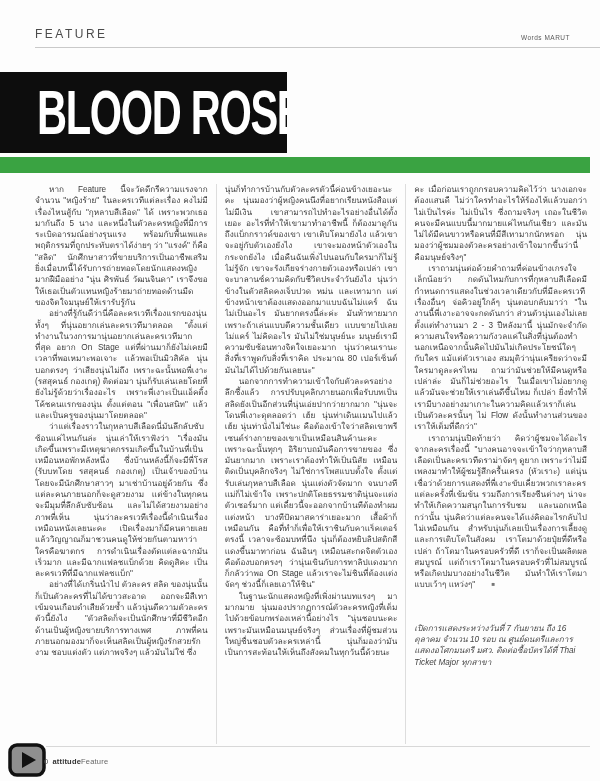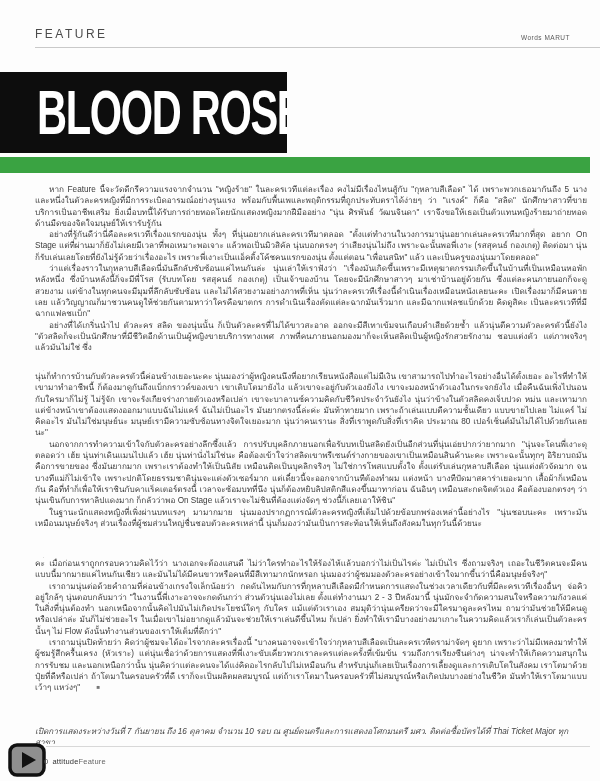--- a/index.html
+++ b/index.html
@@ -37,21 +37,21 @@
     display:inline-block; transform:scaleX(.66); transform-origin:0 50%;
     padding-left:56px;
   }
   .green-bar {
     position:absolute; top:157px; left:0; width:590px; height:16px;
     background:#3aa342;
   }
   
   .columns {
     position:absolute; top:184px; left:35px; width:552px; height:560px;
-    display:flex; overflow:hidden;flex-direction:column;
+    display:flex; overflow:hidden;
   }
   .col { flex:1 1 0; overflow:hidden; }
   .divider { width:1px; background:#ddd; margin:0 8px; flex:0 0 1px; }
   .para {
     font-size:8.2px; line-height:11.3px; color:#3b3b3b;
     text-align:justify; word-break:break-word;
   }
   .para.indent { text-indent:14px; }
   .end-mark {
     display:inline-block; font-size:6px; color:#777; vertical-align:1px;
@@ -69,21 +69,21 @@
     position:absolute; top:746px; left:46px; right:10px; height:1px;
     background:#d8d8d8;
   }
   .footer-logo {
     position:absolute; top:743px; left:8px; width:38px; height:34px;
   }
   .footer-text {
     position:absolute; top:757px; left:44px;
     font-size:7.5px; color:#4f4f4f; letter-spacing:.2px;
   }
-  .footer-text .brand-bold { font-weight:normal; color:#333; }
+  .footer-text .brand-bold { font-weight:bold; color:#333; }
   .footer-text .brand-light { font-weight:normal; color:#666; }
   .footer-text .pagenum { margin-right:4px; }
 </style>
 </head>
 <body>
 
 <div class="header">
   <span class="section-label">FEATURE</span>
   <span class="credit">Words MARUT</span>
 </div>

